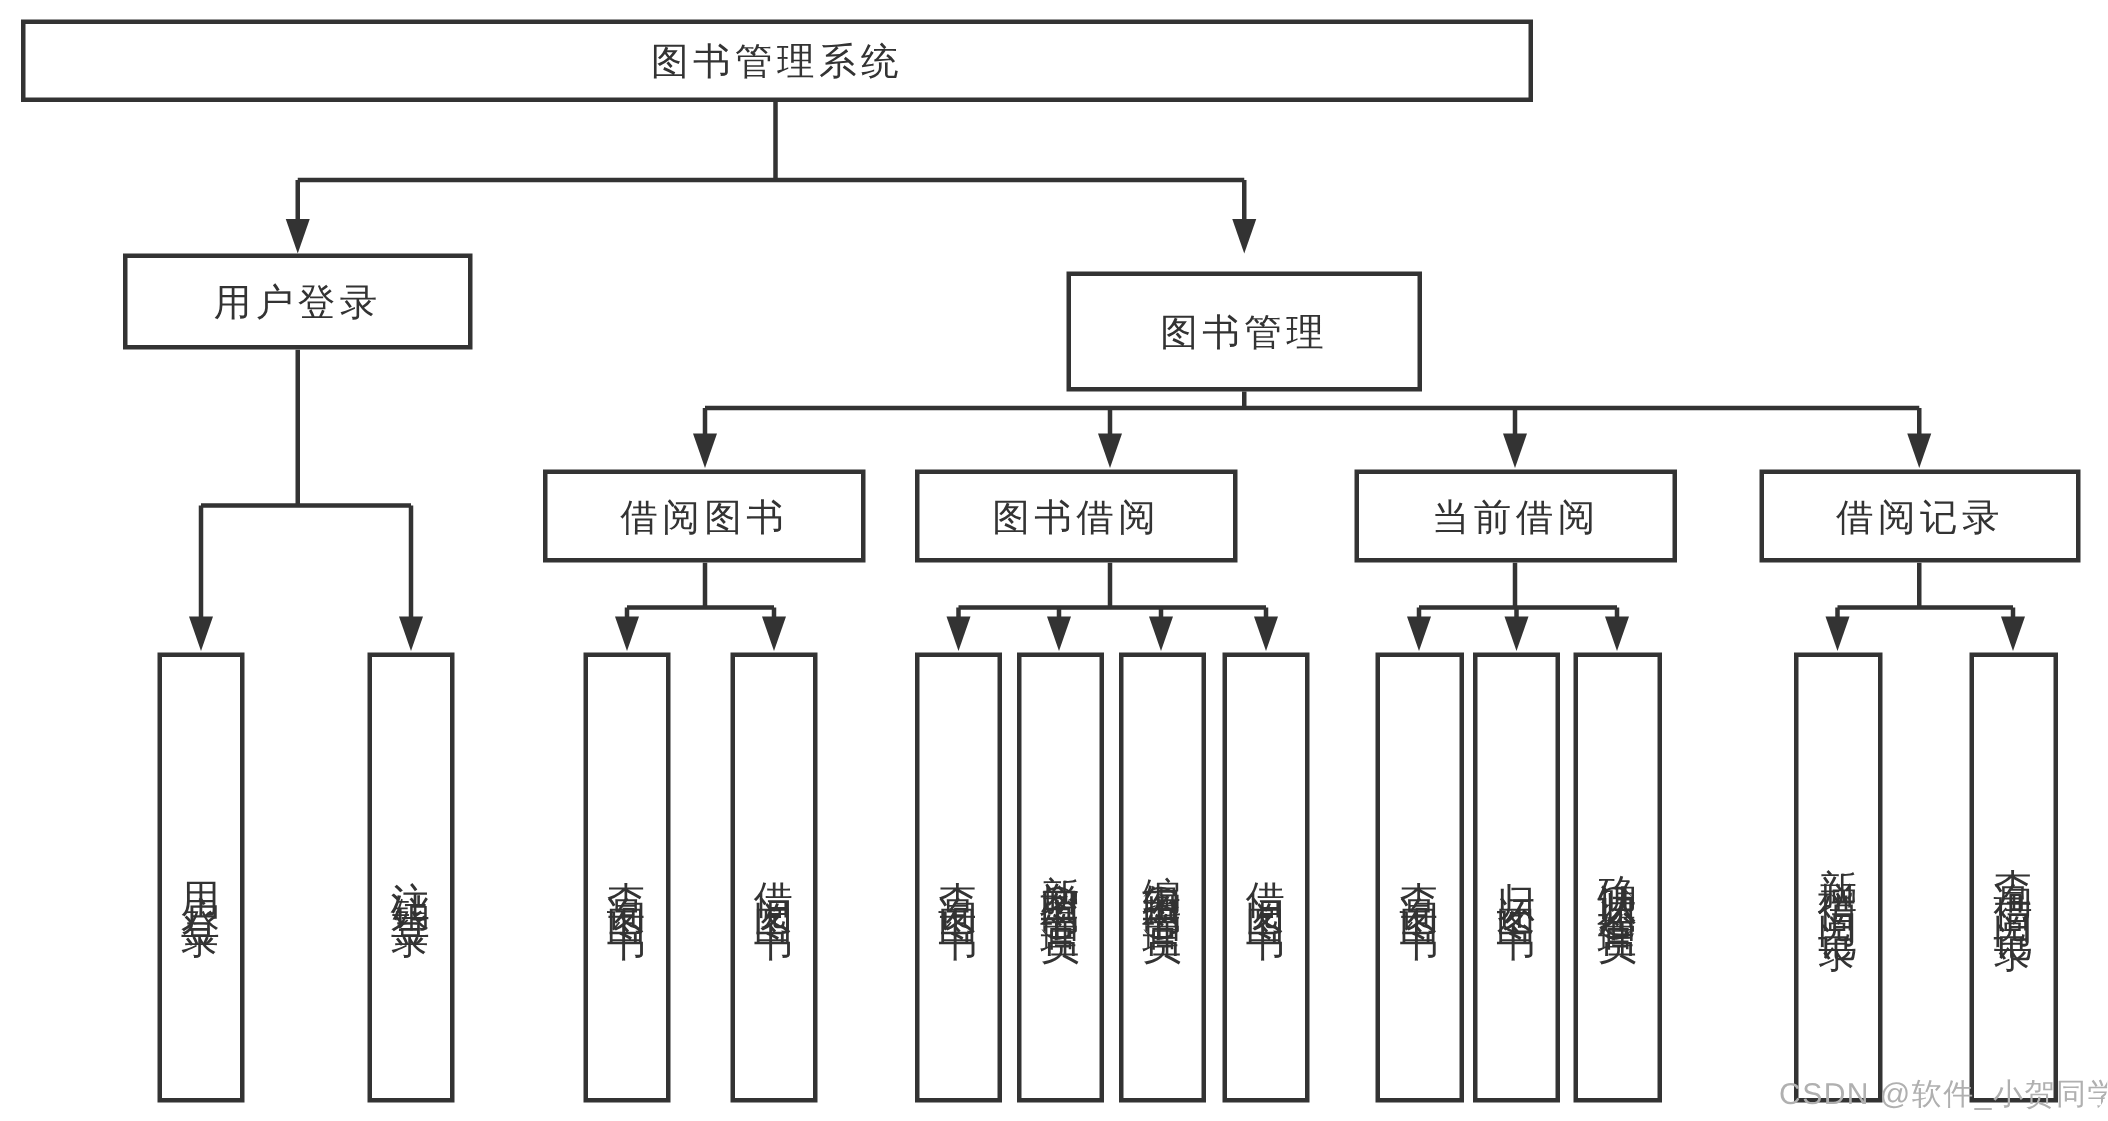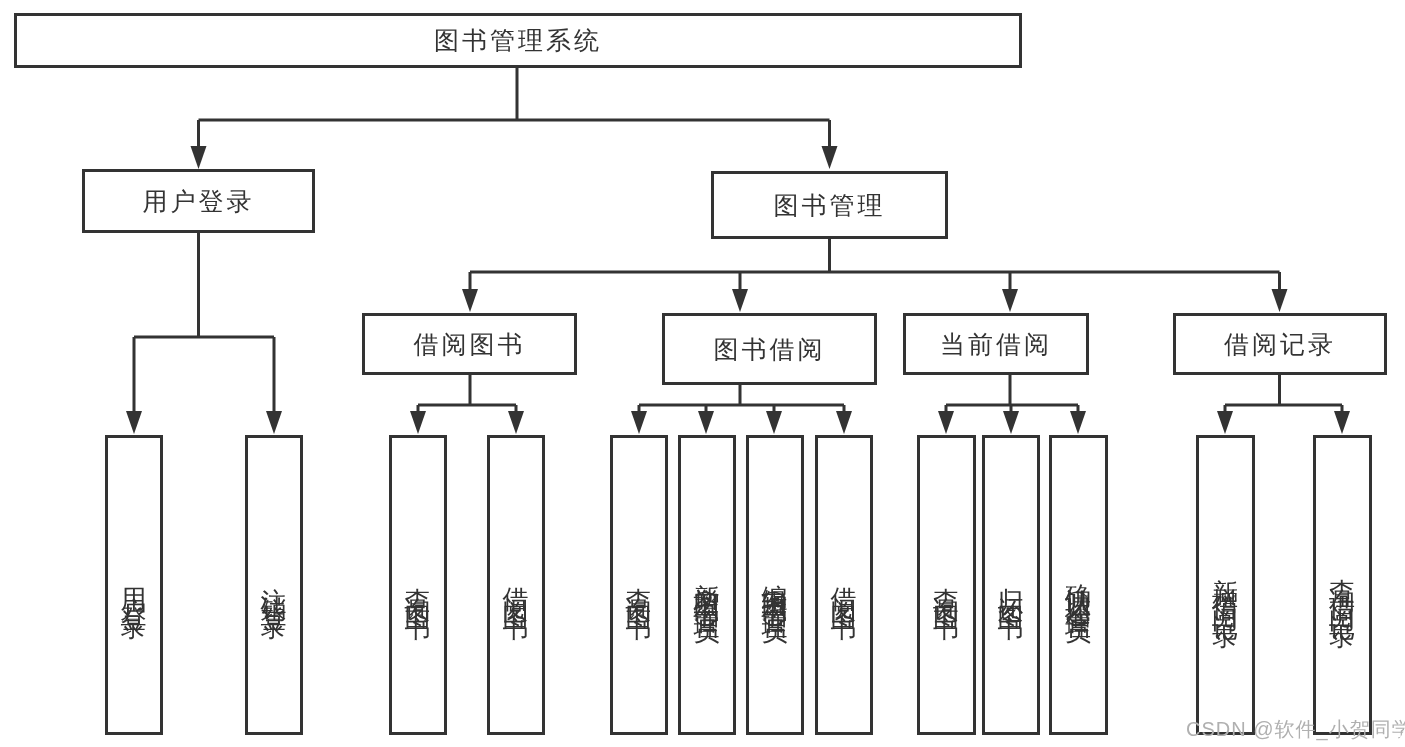--- a/index.html
+++ b/index.html
@@ -94,31 +94,31 @@
     </g>
   </svg>
 
   <div class="box hbox" style="left:14px;top:13px;width:1008px;height:55px">
     <span>图书管理系统</span>
   </div>
 
   <div class="box hbox" style="left:82px;top:169px;width:233px;height:64px">
     <span>用户登录</span>
   </div>
-  <div class="box hbox" style="left:711px;top:171px;width:237px;height:68px">
+  <div class="box hbox" style="left:711px;top:181px;width:237px;height:80px">
     <span>图书管理</span>
   </div>
 
   <div class="box hbox" style="left:362px;top:313px;width:215px;height:62px">
     <span>借阅图书</span>
   </div>
-  <div class="box hbox" style="left:662px;top:313px;width:215px;height:72px">
+  <div class="box hbox" style="left:610px;top:313px;width:215px;height:62px">
     <span>图书借阅</span>
   </div>
-  <div class="box hbox" style="left:903px;top:313px;width:186px;height:62px">
+  <div class="box hbox" style="left:903px;top:313px;width:215px;height:62px">
     <span>当前借阅</span>
   </div>
   <div class="box hbox" style="left:1173px;top:313px;width:214px;height:62px">
     <span>借阅记录</span>
   </div>
 
   <div class="box vbox" style="left:105px;top:435px;width:58px;height:300px">
     <span class="vtext">用户登录</span>
   </div>
   <div class="box vbox" style="left:245px;top:435px;width:58px;height:300px">

